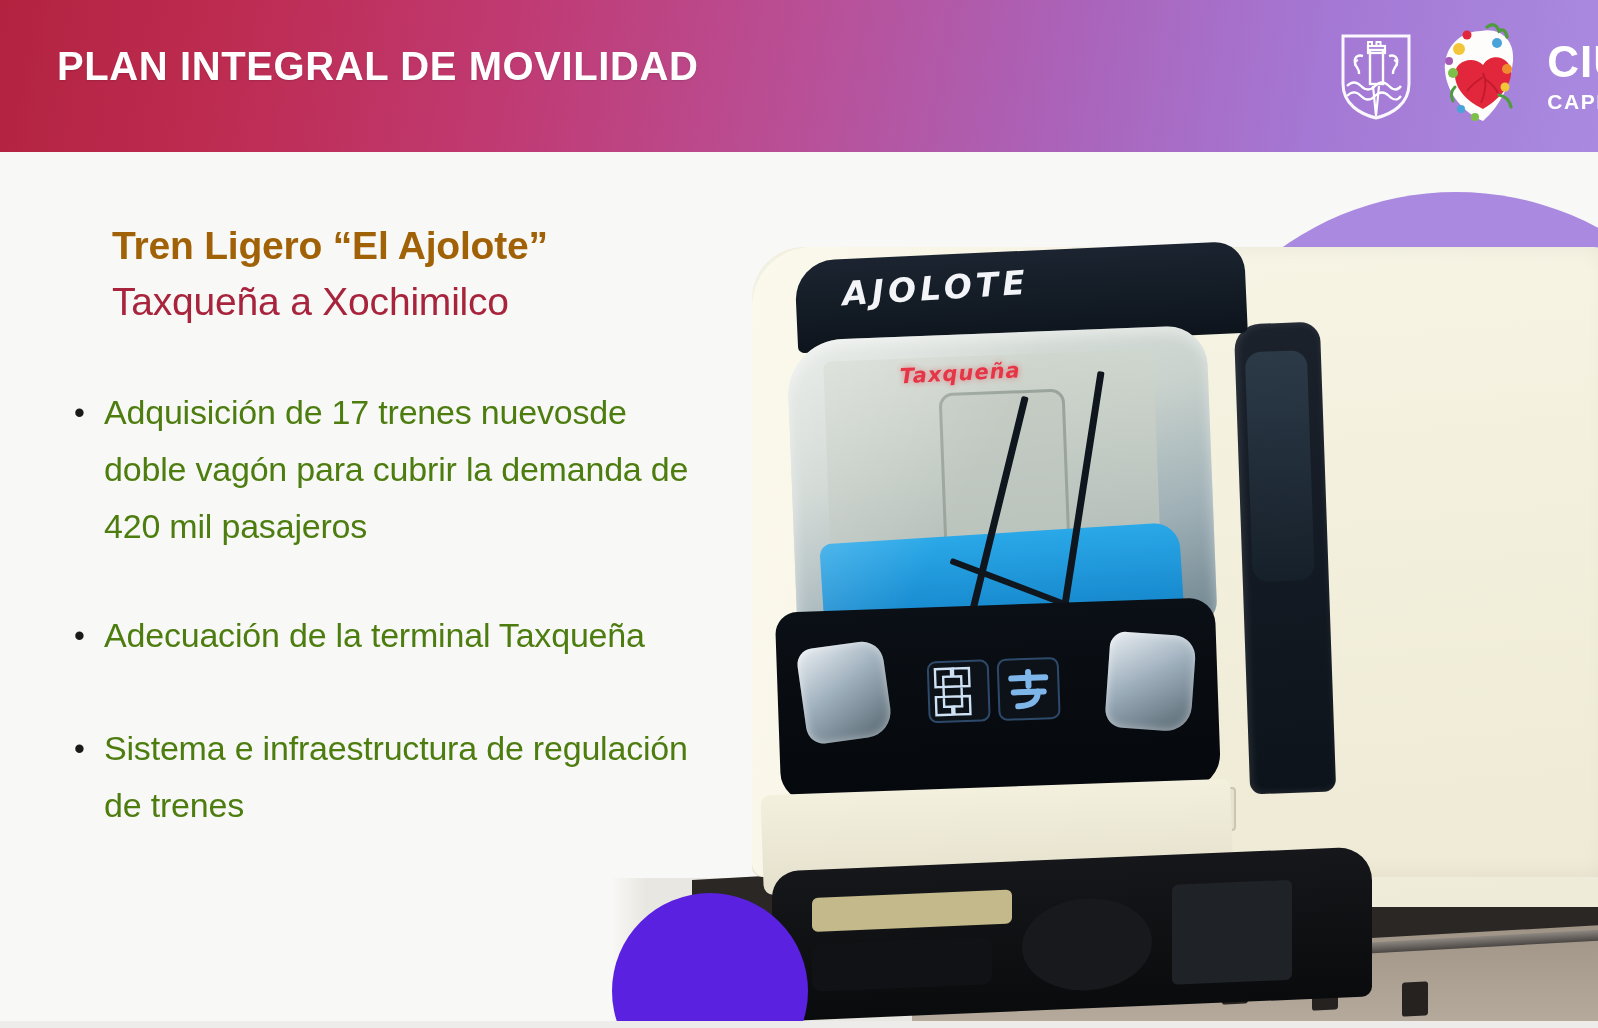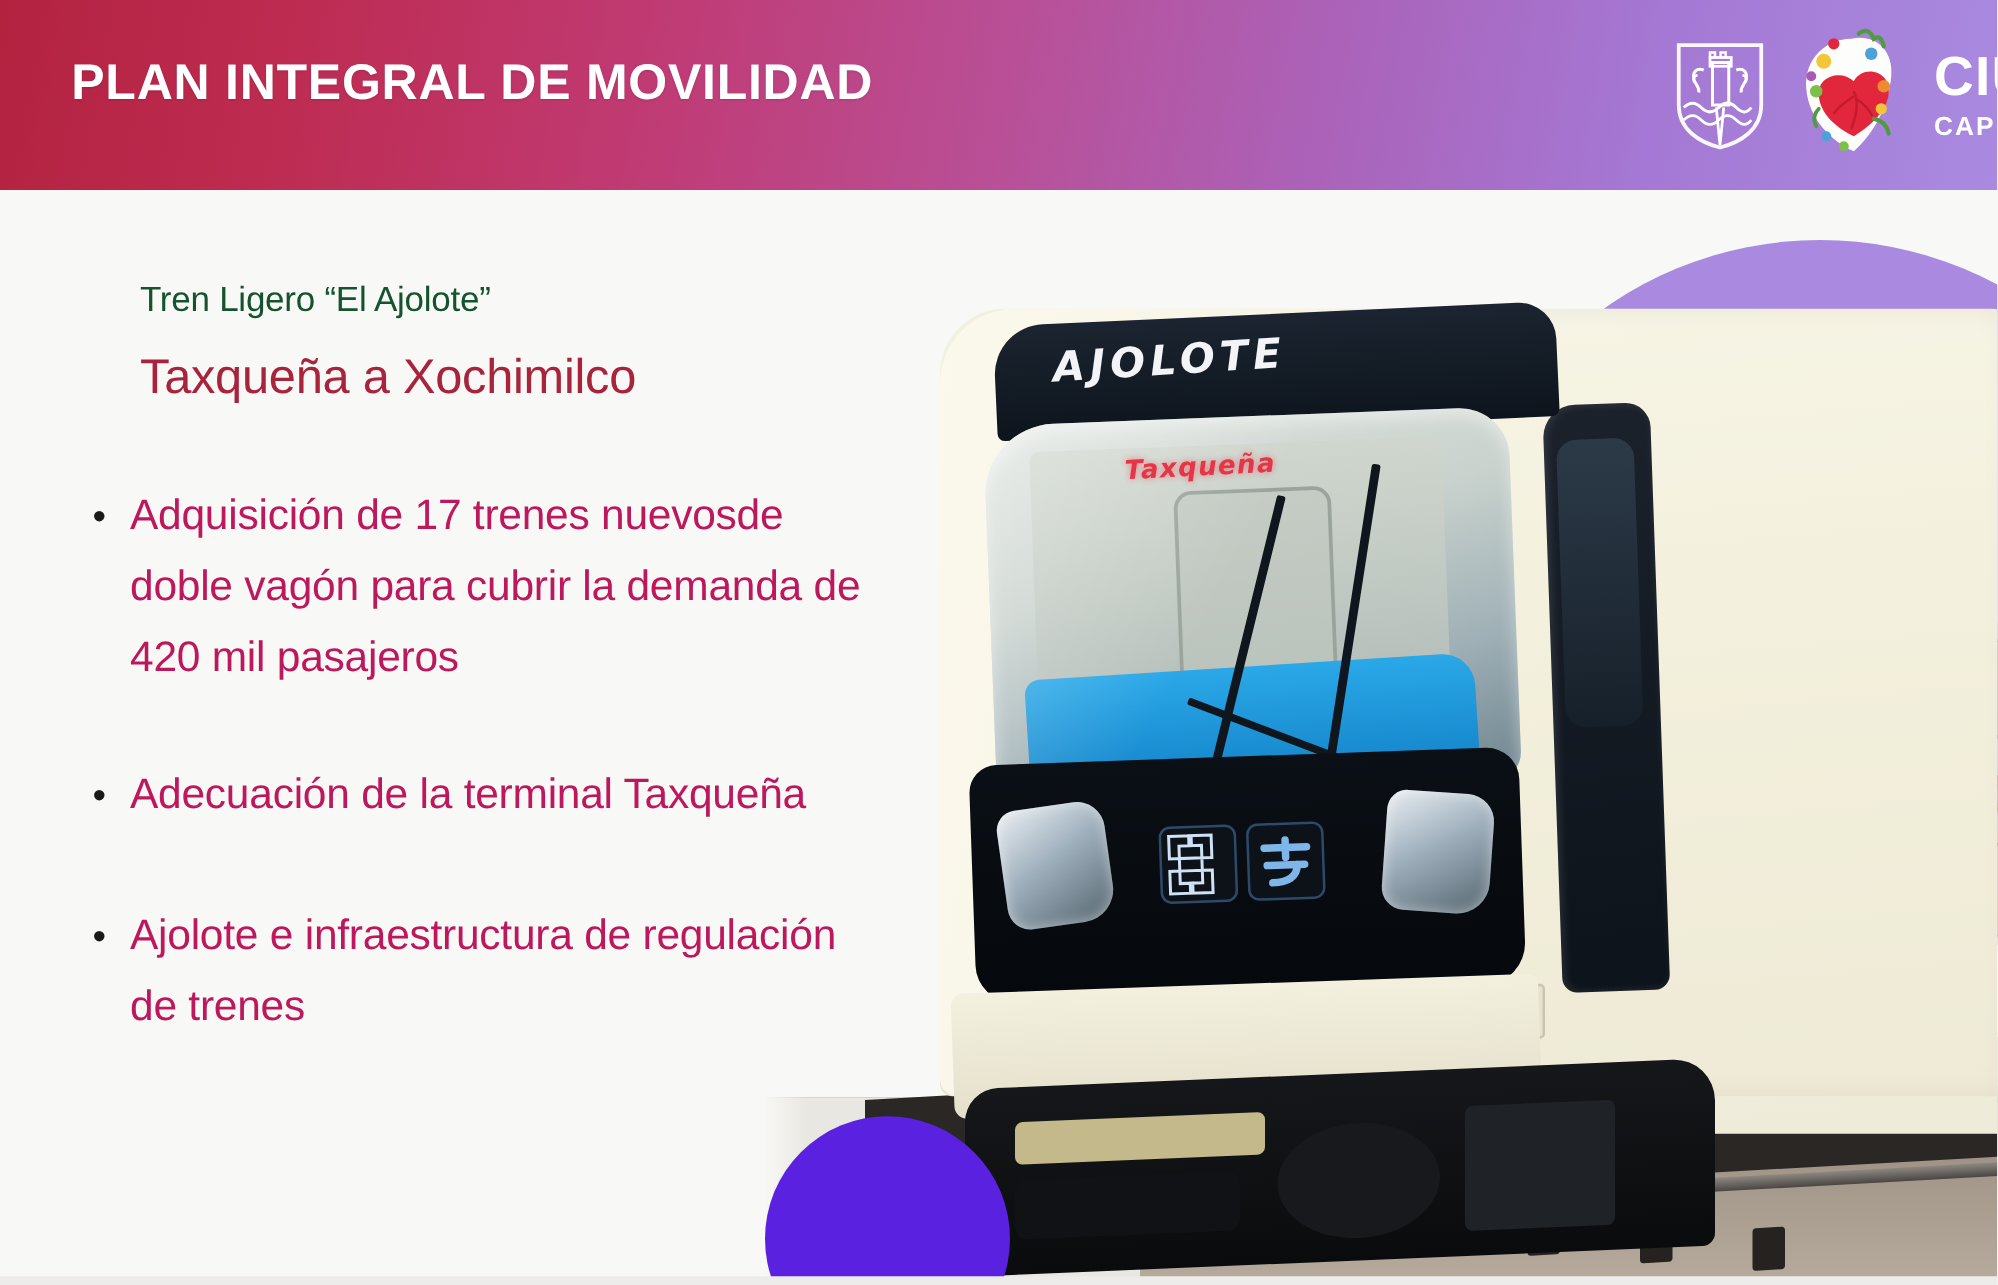--- a/index.html
+++ b/index.html
@@ -45,36 +45,36 @@
     position:absolute;border-radius:50%;
     background:#5b21e0;
     left:612px;top:893px;width:196px;height:196px;
     z-index:6;
   }
 
   
   .textcol{position:absolute;left:0;top:152px;width:720px;z-index:5;}
   .title1{
     position:absolute;left:112px;top:72px;
-    font-size:28px;font-weight:normal;color:#14532d;
+    font-size:39px;font-weight:bold;color:#a16207;
     white-space:nowrap;letter-spacing:-.2px;
   }
   .title2{
     position:absolute;left:112px;top:128px;
     font-size:39px;font-weight:normal;color:#a8243c;
     white-space:nowrap;letter-spacing:-.2px;
   }
   .bullets{position:absolute;left:66px;top:232px;width:640px;}
   .bullet{display:flex;align-items:flex-start;margin-bottom:40px;}
   .bullet .dot{
     flex:0 0 auto;width:30px;font-size:31px;line-height:57px;color:#1a1a1a;
     text-align:left;padding-left:8px;
   }
   .bullet .btext{
-    font-size:34px;line-height:57px;color:#be185d;
+    font-size:34px;line-height:57px;color:#4d7c0f;
     font-weight:normal;letter-spacing:-.2px;max-width:590px;
   }
   .bullet.b1{margin-bottom:52px;}
   .bullet.b2{margin-bottom:56px;}
 
   
   .photo{
     position:absolute;left:612px;top:152px;width:986px;height:876px;
     overflow:hidden;z-index:3;background:transparent;
   }
@@ -468,19 +468,19 @@
       <div class="bullet b1">
         <div class="dot">•</div>
         <div class="btext">Adquisición de 17 trenes nuevosde doble vagón para cubrir la demanda de 420 mil pasajeros</div>
       </div>
       <div class="bullet b2">
         <div class="dot">•</div>
         <div class="btext">Adecuación de la terminal Taxqueña</div>
       </div>
       <div class="bullet">
         <div class="dot">•</div>
-        <div class="btext">Ajolote e infraestructura de regulación de trenes</div>
+        <div class="btext">Sistema e infraestructura de regulación de trenes</div>
       </div>
     </div>
   </div>
 
   <div class="bottom-edge"></div>
 </div>
 
 </body></html>

